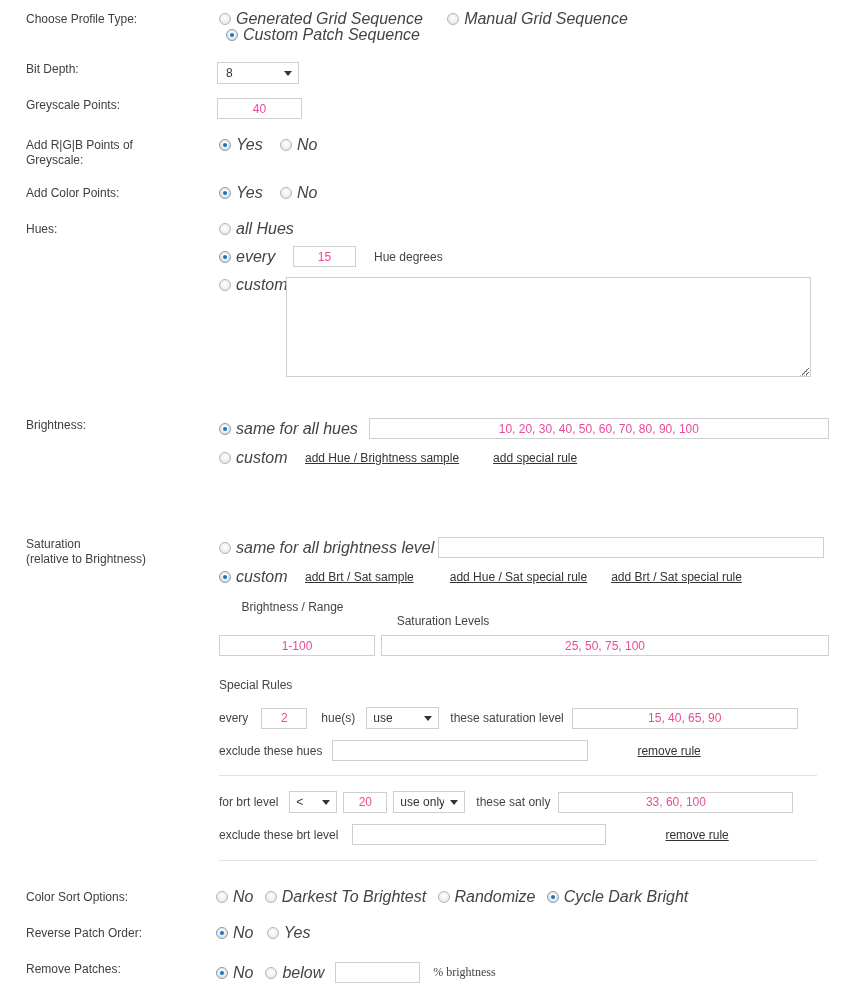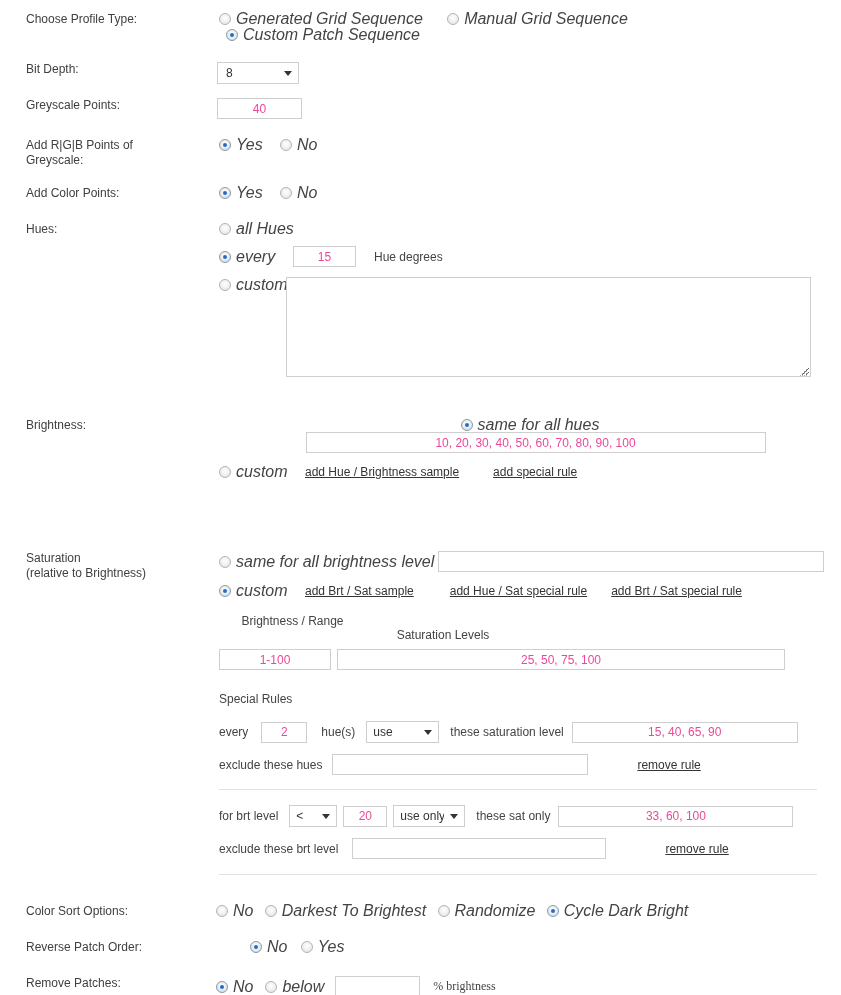--- a/index.html
+++ b/index.html
@@ -239,21 +239,21 @@
               <i style="left:6px;top:6px;"></i>
           </span>
         </span>
       </div>
     </div>
   </div>
 
   <div class="row" style="margin-top:38px;">
     <div class="lbl">Brightness:</div>
     <div class="ctl" style="padding-left:29px;">
-      <div style="display:flex;align-items:center;flex-direction:column;">
+      <div style="display:flex;align-items:center;">
         <span class="ropt" style="margin-right:0;">
           <span class="radio on"></span>
           <span class="t">same for all hues</span>
         </span>
         <input class="txt" style="width: 460px; margin-left: 11px;" value="10, 20, 30, 40, 50, 60, 70, 80, 90, 100">
       </div>
       <div style="display:flex;align-items:center;margin-top:12px;">
         <span class="ropt" style="width:53px;margin-right:0;">
           <span class="radio"></span>
           <span class="t">custom</span>
@@ -287,21 +287,21 @@
         <a href="#" class="lnk" style="margin-left:33px;">add Brt / Sat sample</a>
         <a href="#" class="lnk" style="margin-left:36px;">add Hue / Sat special rule</a>
         <a href="#" class="lnk" style="margin-left:24px;">add Brt / Sat special rule</a>
       </div>
 
       <div style="display:flex;margin-top:16px;flex-direction:column;">
         <div style="width:147px;text-align:center;">Brightness / Range</div>
         <div style="width:448px;text-align:center;">Saturation Levels</div>
       </div>
       <div style="display:flex;margin-top:7px;">
-        <input class="txt" style="width: 112px;" value="1-100">
+        <input class="txt" style="width: 156px;" value="1-100">
         <input class="txt" style="width: 448px; margin-left: 6px;" value="25, 50, 75, 100">
       </div>
 
       <div style="margin-top:22px;">Special Rules</div>
 
       <div style="display:flex;align-items:center;margin-top:15px;">
         <span>every</span>
         <input class="txt" style="width: 46px; margin-left: 13px;" value="2">
         <span style="margin-left:14px;">hue(s)</span>
         <span class="selwrap" style="margin-left:11px;">
@@ -364,21 +364,21 @@
         <span class="radio"></span>
         <span class="t">Randomize</span>
       </span>
       <span class="ropt">
         <span class="radio on"></span>
         <span class="t">Cycle Dark Bright</span>
       </span>
     </div>
   </div>
 
-  <div class="row" style="margin-top:20px;gap:34px;">
+  <div class="row" style="margin-top:20px;">
     <div class="lbl">Reverse Patch Order:</div>
     <div class="ctl" style="padding-left:26px;">
       <span class="ropt" style="margin-right:10px;">
         <span class="radio on"></span>
         <span class="t">No</span>
       </span>
       <span class="ropt">
         <span class="radio"></span>
         <span class="t">Yes</span>
       </span>

